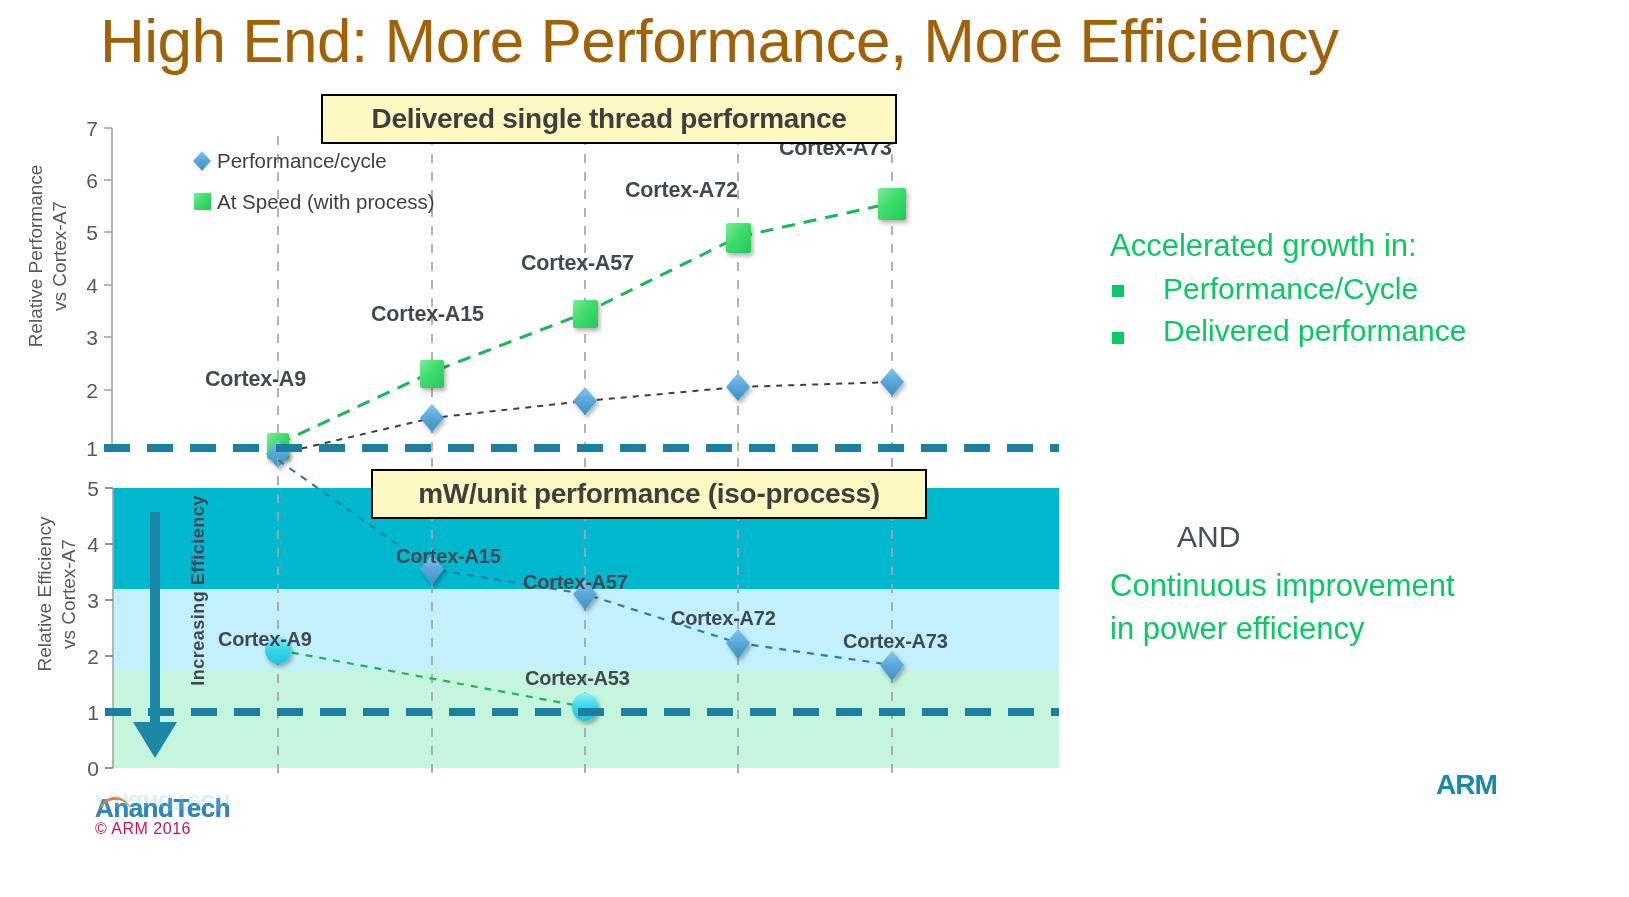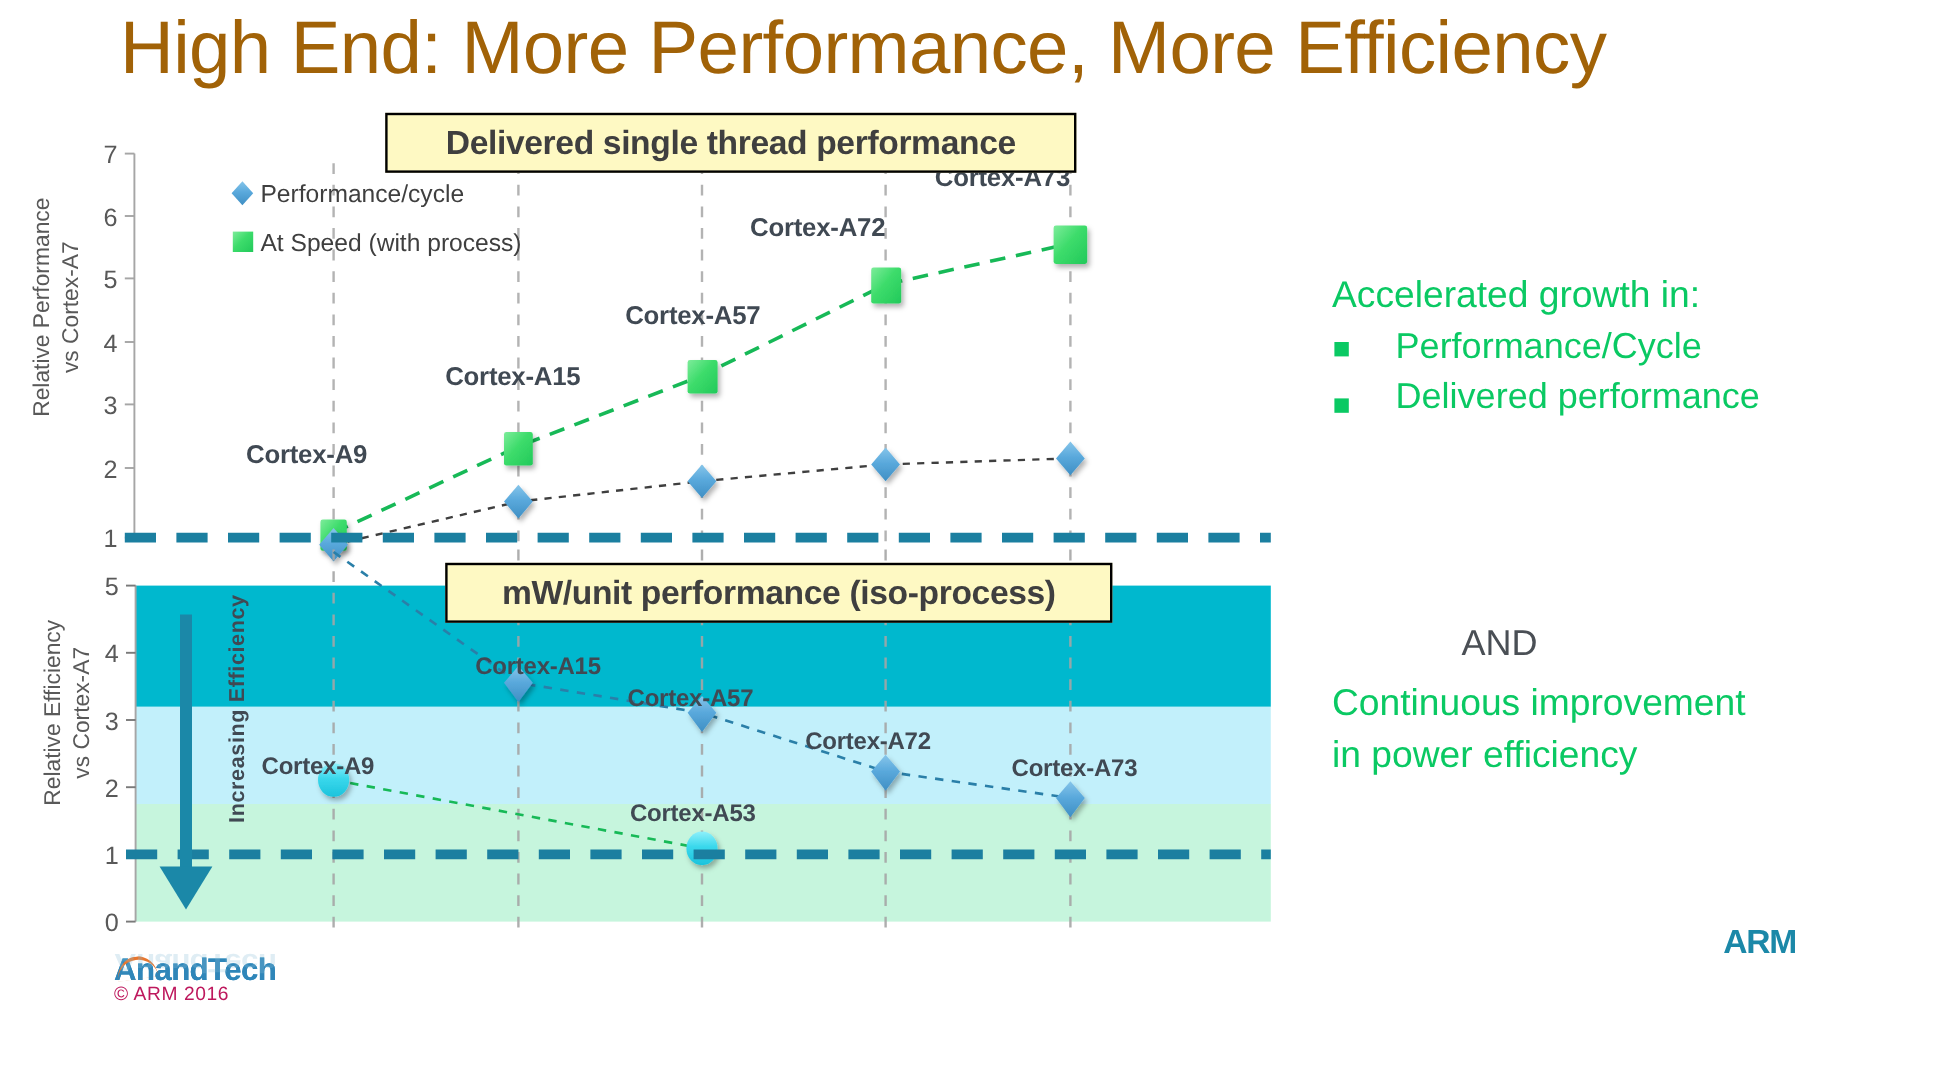--- a/index.html
+++ b/index.html
@@ -56,21 +56,21 @@
     font-weight:bold;text-align:center;letter-spacing:.5px;
   }
 
   
   .rp{position:absolute;color:#0cc86a;}
   #rp-head{left:1110px;top:228px;font-size:31px;color:#0ac963;}
   .rp-bullet{position:absolute;left:1112px;font-size:30px;color:#0ac963;display:flex;align-items:flex-start;}
   .rp-bullet .sq{width:12px;height:12px;background:#0ac963;margin-top:13px;margin-right:39px;flex:0 0 auto;}
   #rp-b1{top:272px;}
   #rp-b2{top:314px;align-items:center;}
-  #rp-and{left:1218px;top:520px;font-size:30px;color:#4a4f55;}
+  #rp-and{left:1177px;top:520px;font-size:30px;color:#4a4f55;}
   #rp-cont1{left:1110px;top:568px;font-size:31px;color:#0ac963;}
   #rp-cont2{left:1110px;top:611px;font-size:31px;color:#0ac963;}
 
   
   #anandtech{position:absolute;left:95px;top:793px;height:26px;}
   #anandtech .at-text{
     font-size:26px;font-weight:bold;letter-spacing:-0.5px;
     background:linear-gradient(180deg,#6fc3dd 0%,#1b7fb5 55%,#2c86b8 100%);
     -webkit-background-clip:text;background-clip:text;color:#2f86b9;
     font-family:"Liberation Sans",sans-serif;

